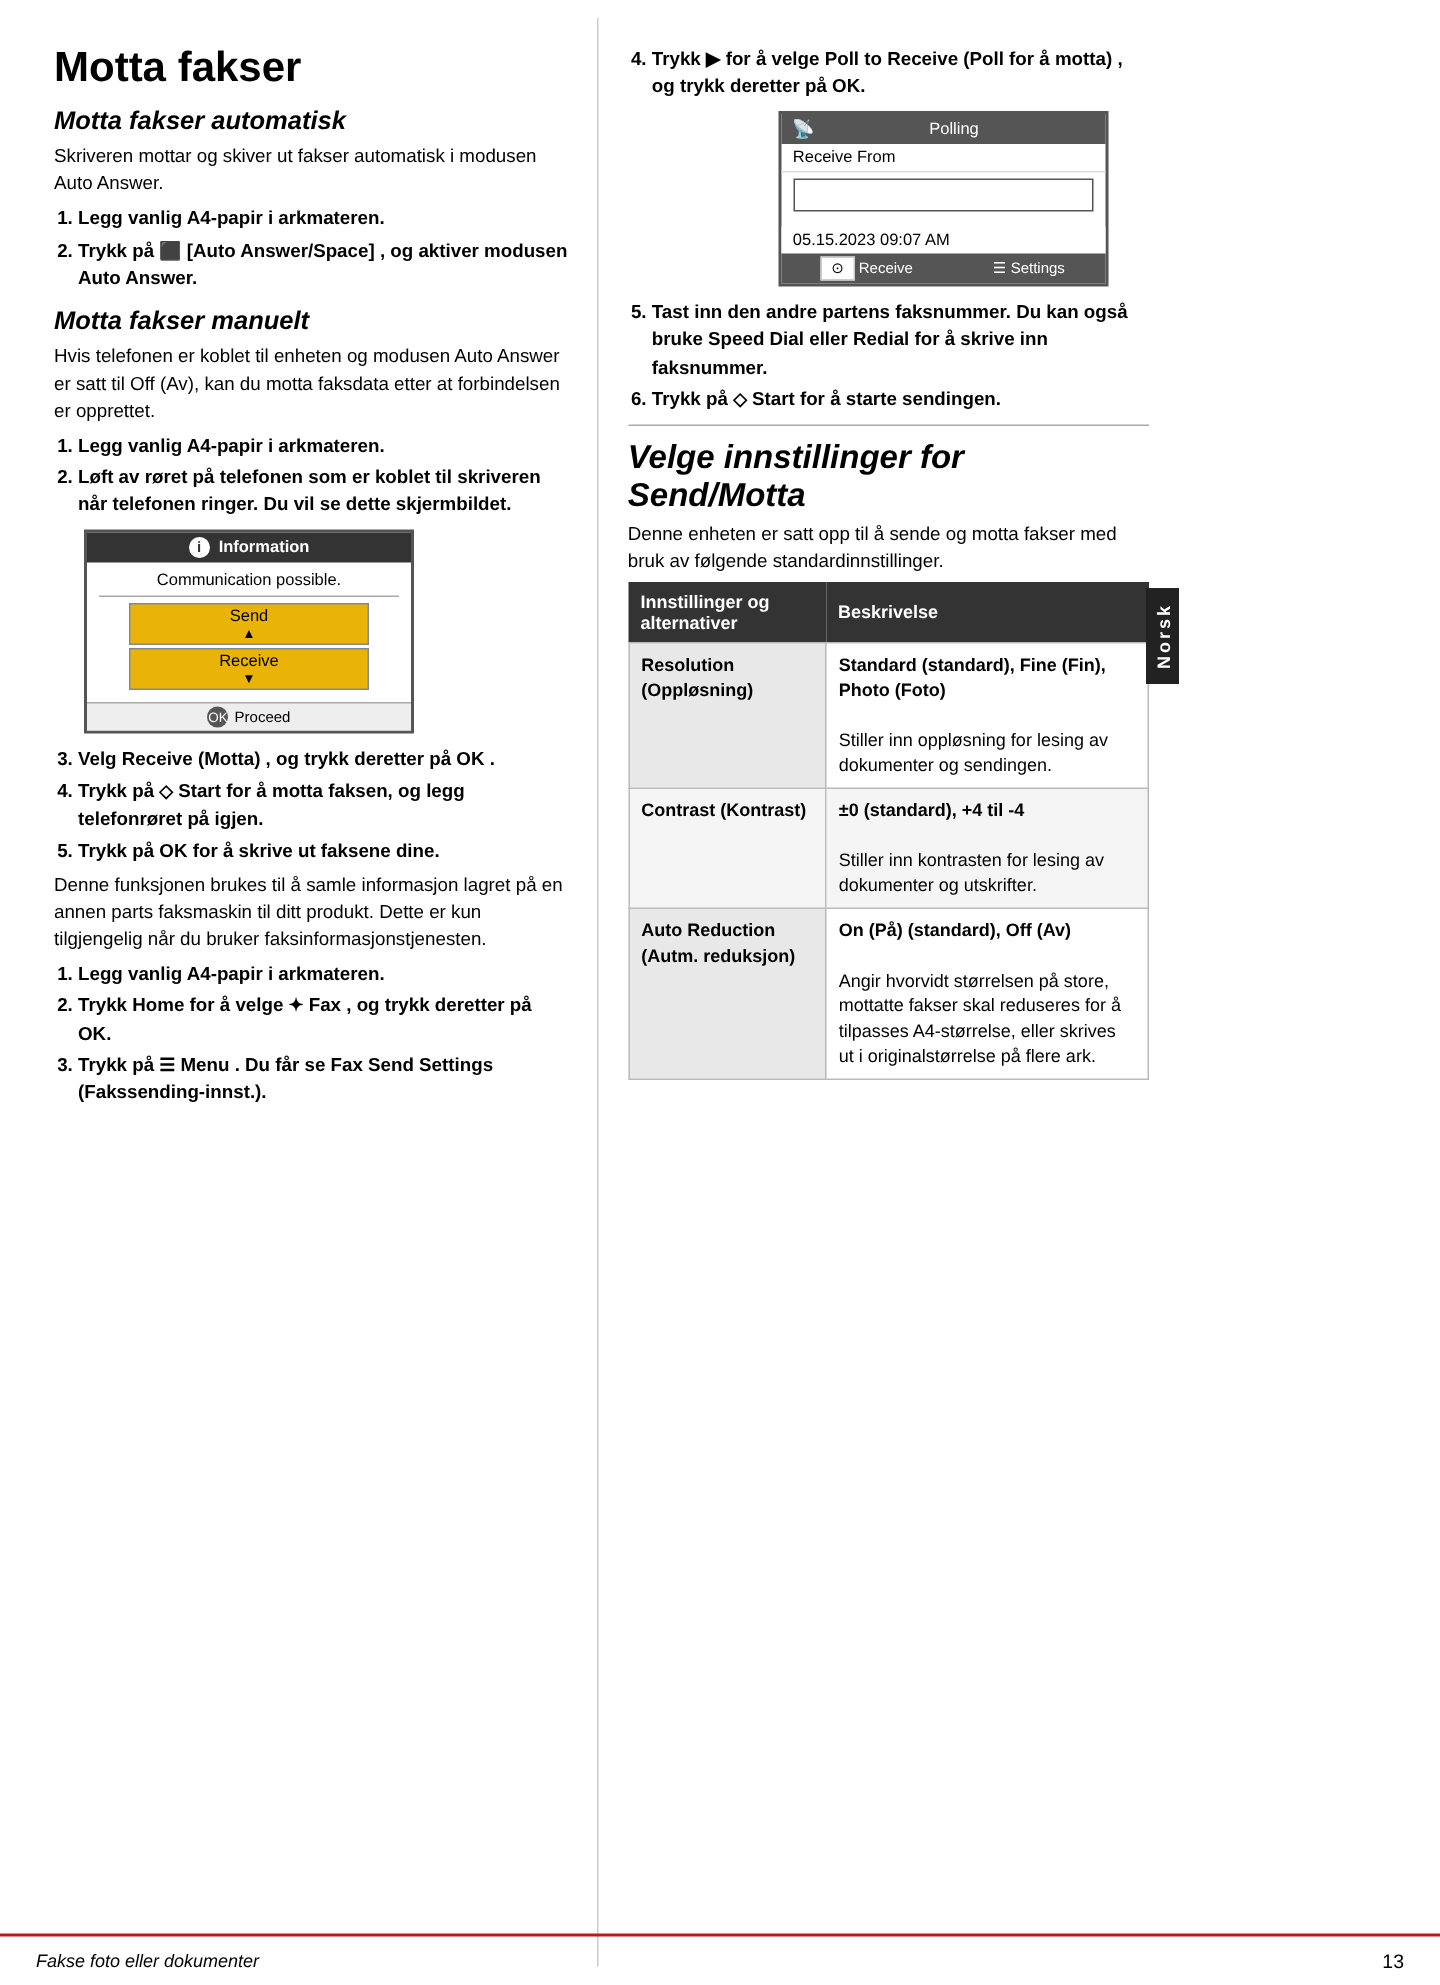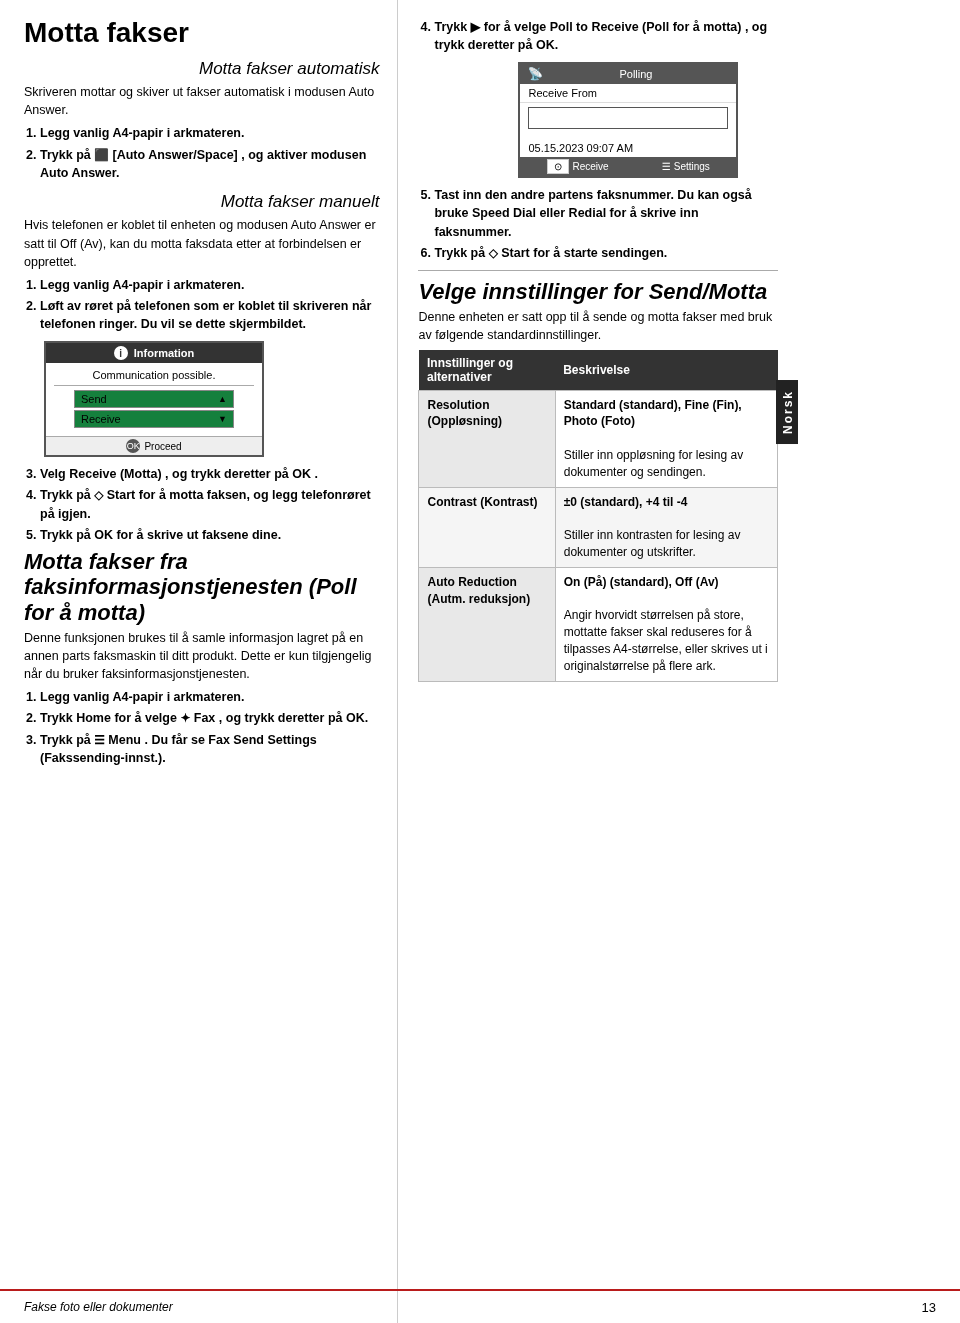--- a/index.html
+++ b/index.html
@@ -9,21 +9,21 @@
       background: #fff;
       color: #000;
       width: 960px;
       min-height: 1323px;
       position: relative;
     }
     .page-container {
       display: flex;
       width: 796px;
       min-height: 1323px;
-      padding: 0;
+      padding: 12px;
     }
     
     .left-col {
       width: 480px;
       padding: 18px 18px 18px 24px;
       border-right: 1px solid #ccc;
     }
     
     .right-col {
       width: 480px;
@@ -68,26 +68,25 @@
 
     
     h1.main-title {
       font-size: 28px;
       font-weight: bold;
       margin-bottom: 4px;
       line-height: 1.1;
     }
     h2.section-title {
       font-size: 17px;
-      font-weight: normal;
+      font-weight: bold;
       font-style: italic;
       margin-top: 10px;
       margin-bottom: 4px;
       line-height: 1.2;
-      text-align: right;
     }
     h2.section-title-large {
       font-size: 22px;
       font-weight: bold;
       font-style: italic;
       margin-top: 0;
       margin-bottom: 4px;
       line-height: 1.15;
     }
     p.body-text {
@@ -146,30 +145,31 @@
       font-size: 11px;
       margin-bottom: 4px;
     }
     .screen-divider {
       border: none;
       border-top: 1px solid #aaa;
       margin: 4px 0;
     }
     .screen-btn {
       border: 1px solid #888;
-      background: #15803d;
+      background: #eab308;
       margin: 2px auto;
       width: 80%;
       padding: 3px 0;
       text-align: center;
       font-size: 11px;
       display: flex;
       align-items: center;
       justify-content: space-between;
       padding: 2px 6px;
+      flex-direction: column;
     }
     .screen-btn .arr {
       font-size: 9px;
     }
     .screen-footer-bar {
       background: #eee;
       border-top: 1px solid #aaa;
       text-align: center;
       padding: 2px 0;
       font-size: 10px;
@@ -355,21 +355,20 @@
         <b>Start</b>
         <span>for å motta faksen, og legg telefonrøret på igjen.</span>
       </li>
       <li>
         <span>Trykk på</span>
         <b>OK</b>
         <span>for å skrive ut faksene dine.</span>
       </li>
     </ol>
 
-    <h2 class="section-title-large">Motta fakser fra faksinformasjonstjenesten (Poll for å motta)</h2>
     <p class="body-text">Denne funksjonen brukes til å samle informasjon lagret på en annen parts faksmaskin til ditt produkt. Dette er kun tilgjengelig når du bruker faksinformasjonstjenesten.</p>
 
     <ol class="numbered-list">
       <li><span>Legg vanlig A4-papir i arkmateren.</span></li>
       <li>
         <span>Trykk</span>
         <b>Home</b>
         <span>for å velge</span>
         <span class="icon-sym"> ✦ </span>
         <b>Fax</b>

